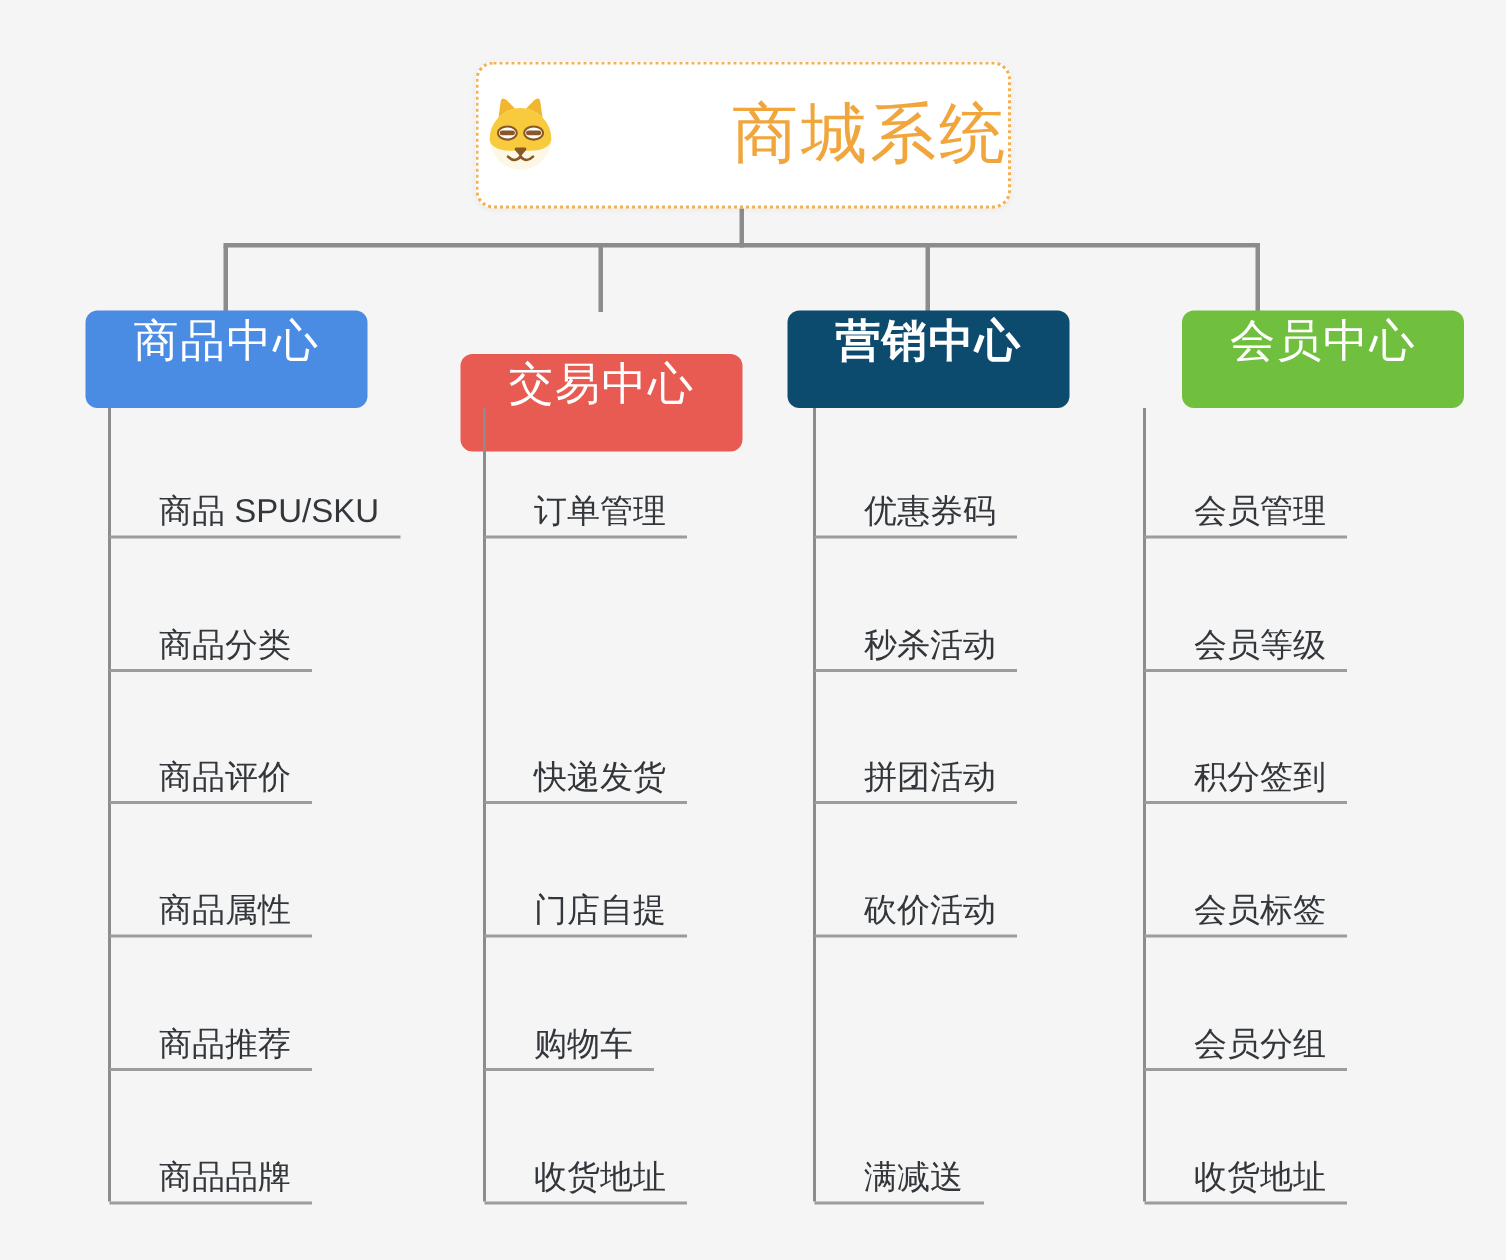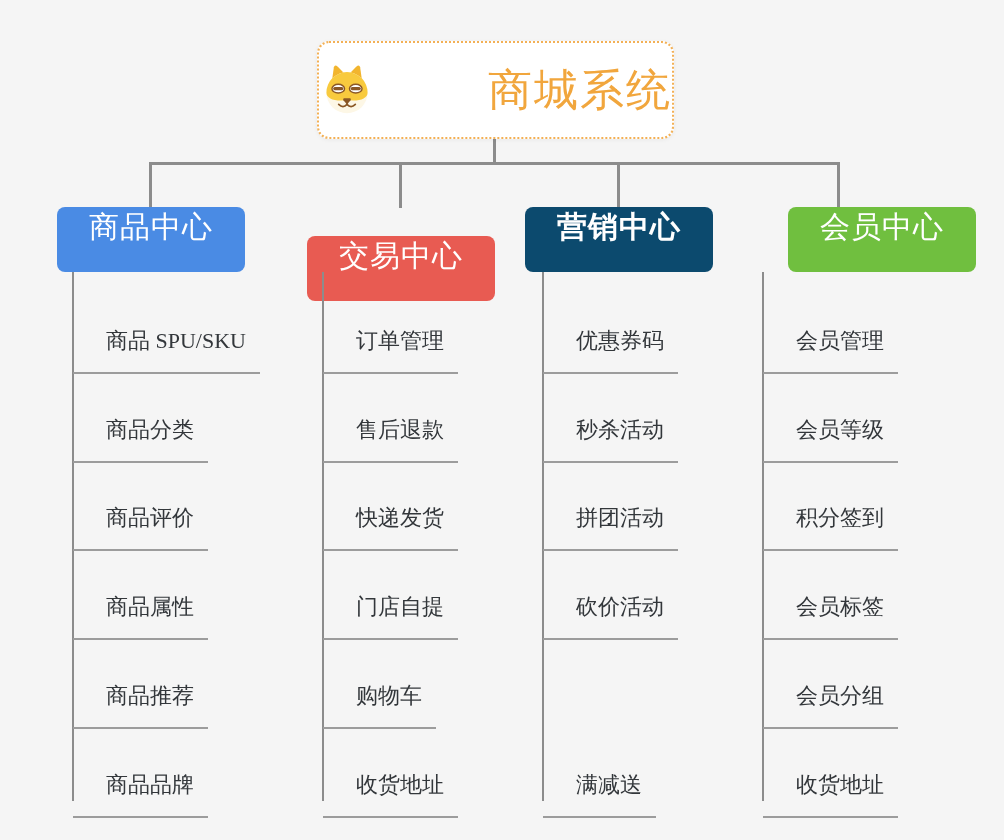--- a/index.html
+++ b/index.html
@@ -27,22 +27,22 @@
     display:flex;align-items:flex-start;justify-content:center;
     color:#ffffff;font-size:30px;letter-spacing:1px;
   }
   .b1{left:57px}.b2{left:307px}.b3{left:525px}.b4{left:788px}
   
   .vline{position:absolute;top:272px;width:2px;height:529px;background:#8c8c8c;}
   .v1{left:72px}.v2{left:322px}.v3{left:542px}.v4{left:762px}
   
   .leaf{
     position:absolute;height:46px;display:flex;align-items:flex-end;
-    padding:0 14px 19px 33px;border-bottom:2px solid #9c9c9c;
-    font-size:22px;color:#33373b;white-space:nowrap;line-height:1.1;font-family:Liberation Serif, serif;
+    padding:0 14px 4px 33px;border-bottom:2px solid #9c9c9c;
+    font-size:22px;color:#33373b;white-space:nowrap;line-height:1.1;
   }
   .c1{left:73px}.c2{left:323px}.c3{left:543px}.c4{left:763px}
   .r1{top:307px}.r2{top:396px}.r3{top:484px}.r4{top:573px}.r5{top:662px}.r6{top:751px}
   .dog{display:flex;align-items:center;}
 </style>
 </head>
 <body>
 
 <div class="canvas">
 
@@ -91,21 +91,20 @@
   <div class="vline v4"></div>
 
   <div class="leaf c1 r1">商品 SPU/SKU</div>
   <div class="leaf c1 r2">商品分类</div>
   <div class="leaf c1 r3">商品评价</div>
   <div class="leaf c1 r4">商品属性</div>
   <div class="leaf c1 r5">商品推荐</div>
   <div class="leaf c1 r6">商品品牌</div>
 
   <div class="leaf c2 r1">订单管理</div>
-  <div class="leaf c2 r2">售后退款</div>
   <div class="leaf c2 r3">快递发货</div>
   <div class="leaf c2 r4">门店自提</div>
   <div class="leaf c2 r5">购物车</div>
   <div class="leaf c2 r6">收货地址</div>
 
   <div class="leaf c3 r1">优惠券码</div>
   <div class="leaf c3 r2">秒杀活动</div>
   <div class="leaf c3 r3">拼团活动</div>
   <div class="leaf c3 r4">砍价活动</div>
   <div class="leaf c3 r6">满减送</div>

